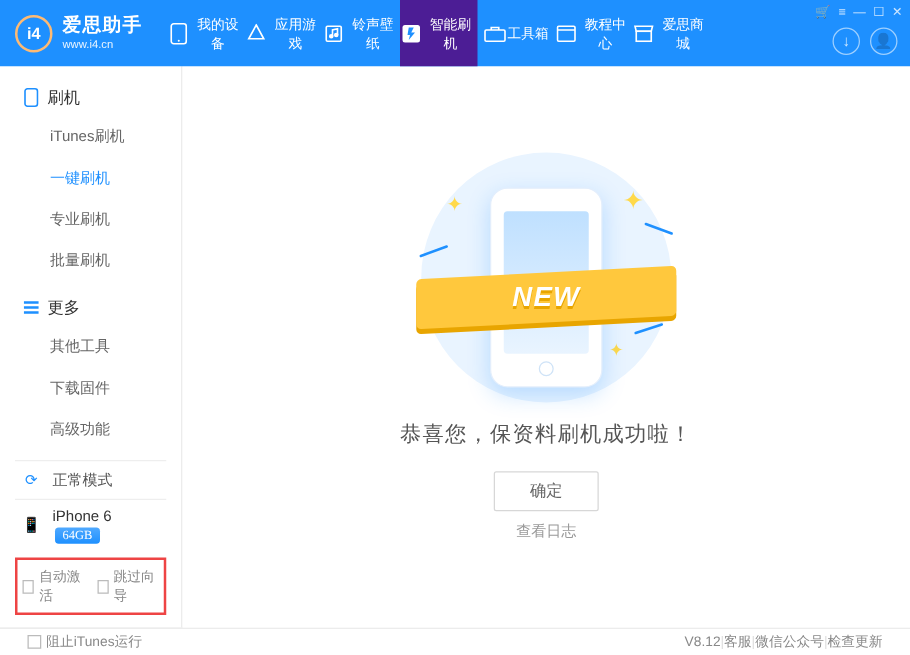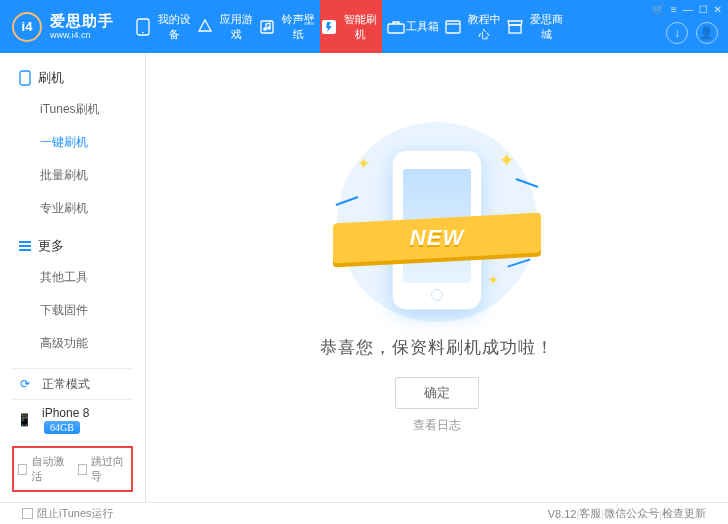--- a/index.html
+++ b/index.html
@@ -6,21 +6,21 @@
 body { width: 728px; height: 524px; overflow: hidden; background: #fff; font-size: 12px; }
 
 .titlebar { height: 53px; background: #1e90ff; display: flex; align-items: center; color: #fff; position: relative; }
 .logo-block { display: flex; align-items: center; padding: 0 12px; gap: 8px; }
 .logo-circle { width: 30px; height: 30px; border: 2px solid #fdba74; border-radius: 50%; display: flex; align-items: center; justify-content: center; font-weight: bold; font-size: 13px; }
 .logo-text { line-height: 1.2; }
 .logo-text .t1 { font-size: 15px; font-weight: bold; letter-spacing: 1px; }
 .logo-text .t2 { font-size: 9px; opacity: .9; }
 .nav { display: flex; height: 100%; margin-left: 8px; }
 .nav-item { width: 62px; display: flex; flex-direction: row; align-items: center; justify-content: center; gap: 1px; cursor: pointer; font-size: 11px; text-align: center; }
-.nav-item.active { background: #ef4444; }
+.nav-item.active { background: #4c1d95; }
 .nav-item .ic { width: 18px; height: 18px; display: flex; align-items: center; justify-content: center; }
 .titlebar-right { position: absolute; right: 6px; top: 4px; display: flex; gap: 6px; align-items: center; }
 .winbtn { font-size: 10px; color: #cde6ff; cursor: pointer; }
 .titlebar-circles { position: absolute; right: 10px; top: 22px; display: flex; gap: 8px; }
 .circ-btn { width: 22px; height: 22px; border: 1.5px solid #9fd0ff; border-radius: 50%; display:flex; align-items:center; justify-content:center; color:#cfe8ff; font-size:12px; cursor:pointer; }
 
 .body-row { display: flex; height: calc(100% - 53px - 22px); }
 .sidebar { width: 146px; border-right: 1px solid #e6e6e6; display: flex; flex-direction: column; }
 .sidelist { flex: 1; padding-top: 10px; overflow: hidden; }
 .side-group-h { display: flex; align-items: center; gap: 6px; color: #333; padding: 6px 18px; font-size: 13px; }
@@ -153,22 +153,22 @@
       <div class="side-group-h">
         <span class="gic">
             <svg width="12" height="16" viewBox="0 0 12 16" fill="none" stroke="#1e90ff" stroke-width="1.3">
               <rect x="1" y="1" width="10" height="14" rx="2"></rect>
             </svg>
           </span>
         <span>刷机</span>
       </div>
       <div class="side-sub">iTunes刷机</div>
       <div class="side-sub active">一键刷机</div>
+      <div class="side-sub">专业刷机</div>
       <div class="side-sub">批量刷机</div>
-      <div class="side-sub">专业刷机</div>
 
       <div class="side-group-h" style="margin-top:6px">
         <span class="gic">
             <svg width="12" height="12" viewBox="0 0 12 12" fill="#1e90ff">
               <rect y="1" width="12" height="2"></rect>
               <rect y="5" width="12" height="2"></rect>
               <rect y="9" width="12" height="2"></rect>
             </svg>
           </span>
         <span>更多</span>
@@ -179,21 +179,21 @@
     </div>
 
     <div class="side-bottom">
       <div class="pillrow">
         <span class="ic">⟳</span>
         <span>正常模式</span>
       </div>
       <div class="pillrow">
         <span class="ic">📱</span>
         <div>
-          <div style="color:#333">iPhone 8</div>
+          <div style="color:#333">iPhone 6</div>
           <span class="badge">64GB</span>
         </div>
       </div>
       <div class="opt-box">
         <label class="chk">
             <span class="box"></span>
             <span>自动激活</span>
           </label>
         <label class="chk">
             <span class="box"></span>

